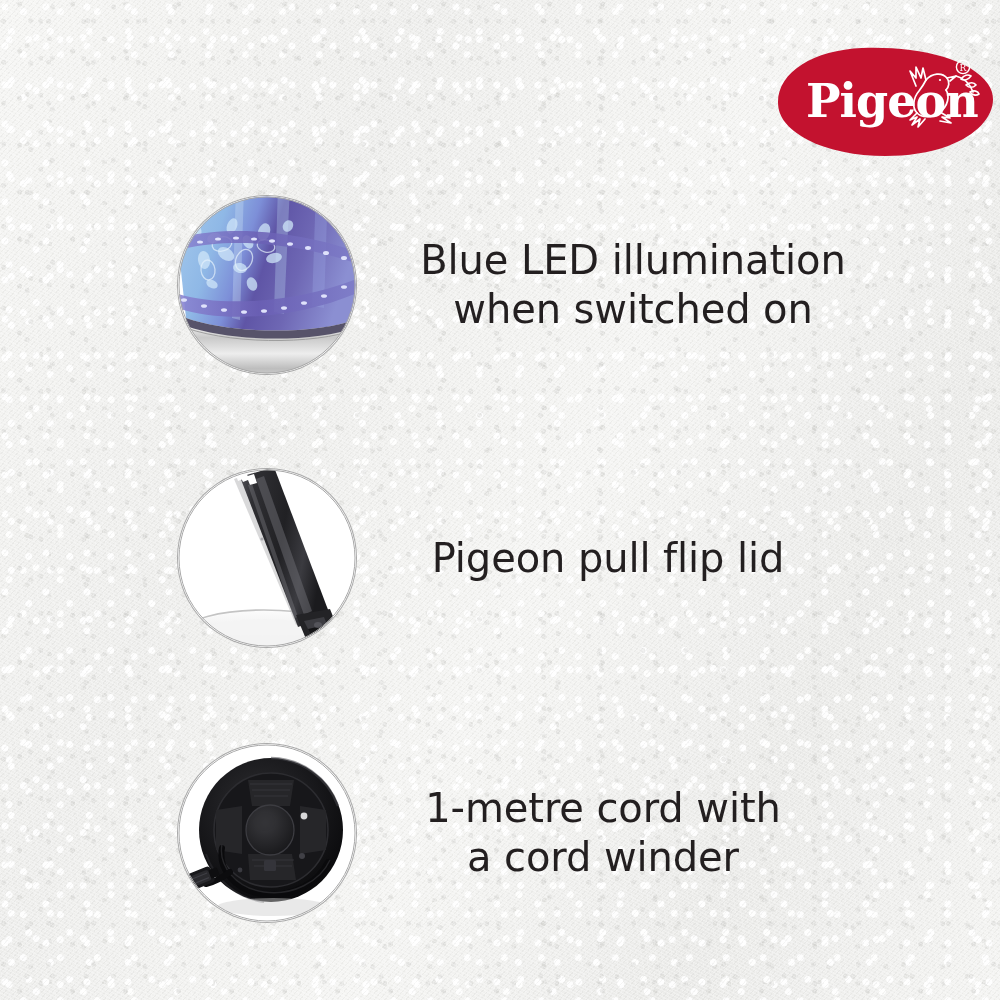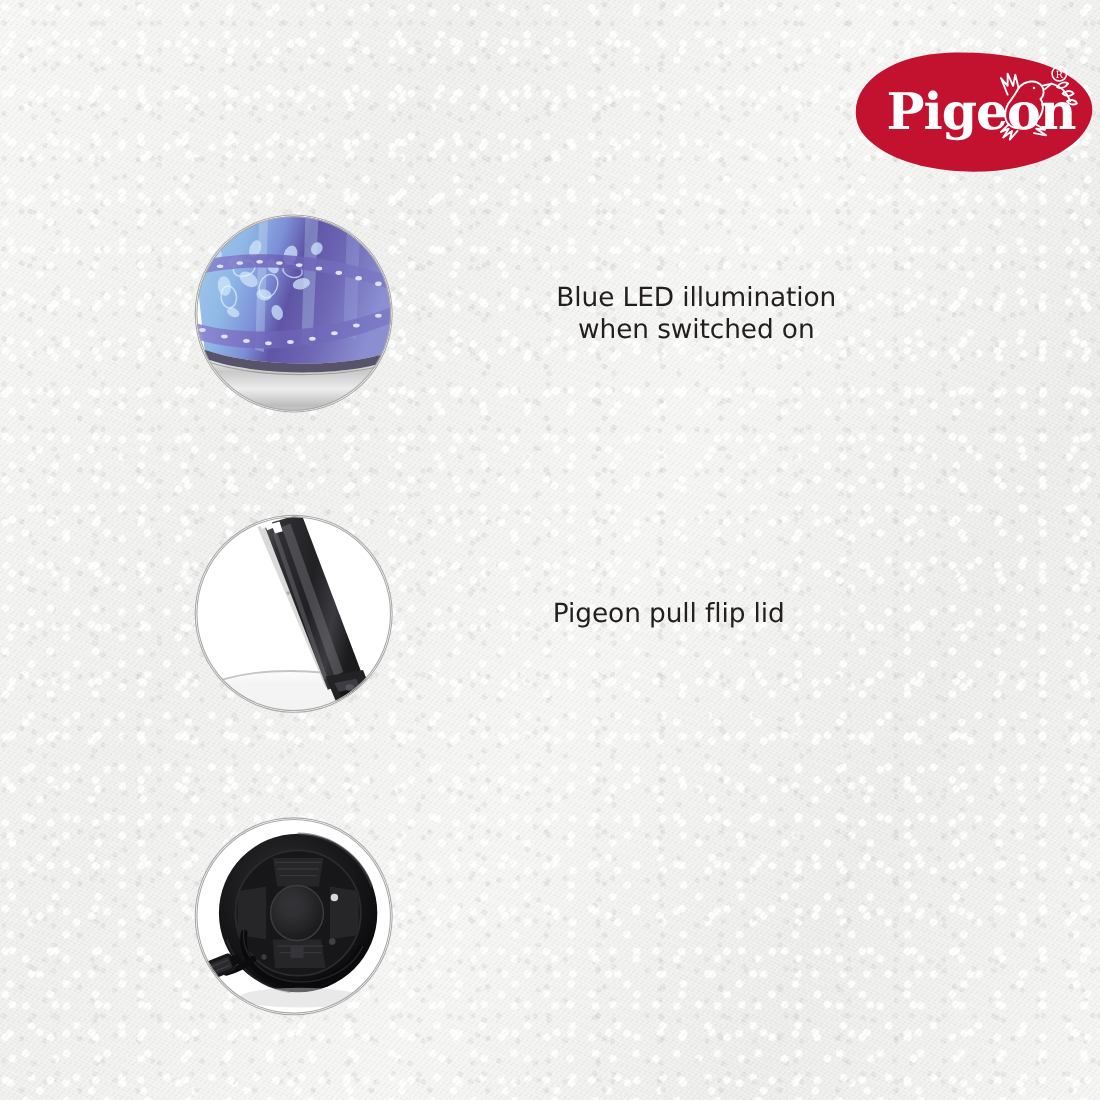--- a/index.html
+++ b/index.html
@@ -83,21 +83,21 @@
     background: #ffffff;
     box-shadow: 0 0 0 1px #a9a9a9;
   }
   .thumb svg { display: block; width: 100%; height: 100%; }
 
   .caption {
     flex: 1 1 auto;
     text-align: center;
     color: #231f20;
     font-family: "DejaVu Sans", sans-serif;
-    font-size: 24px;
+    font-size: 40px;
     line-height: 1.22;
     letter-spacing: -0.1px;
     font-weight: 400;
     padding-right: 120px;
     padding-left: 30px;
     white-space: pre-line;
   }
   #feature-1 .caption { padding-right: 170px; }
   #feature-2 .caption { padding-right: 180px; }
 </style>
@@ -374,13 +374,15 @@
           <rect x="9" y="126" width="24" height="11" rx="3" fill="#2a2a2e"></rect>
           <rect x="33" y="127" width="9" height="9" rx="2" fill="#0e0e10"></rect>
           <path d="M 9 129 L 31 129 M 9 134 L 31 134" stroke="#3e3e44" stroke-width="1.1"></path>
         </g>
 
         <ellipse cx="95" cy="163" rx="56" ry="9" fill="#cfcfcf" opacity=".45"></ellipse>
       </g>
       <circle cx="89" cy="89" r="88" fill="none" stroke="#a9a9a9" stroke-width="1"></circle>
     </svg>
   </div>
+  <div class="caption">1-metre cord with
+a cord winder</div>
 </div>
 
 </body></html>

